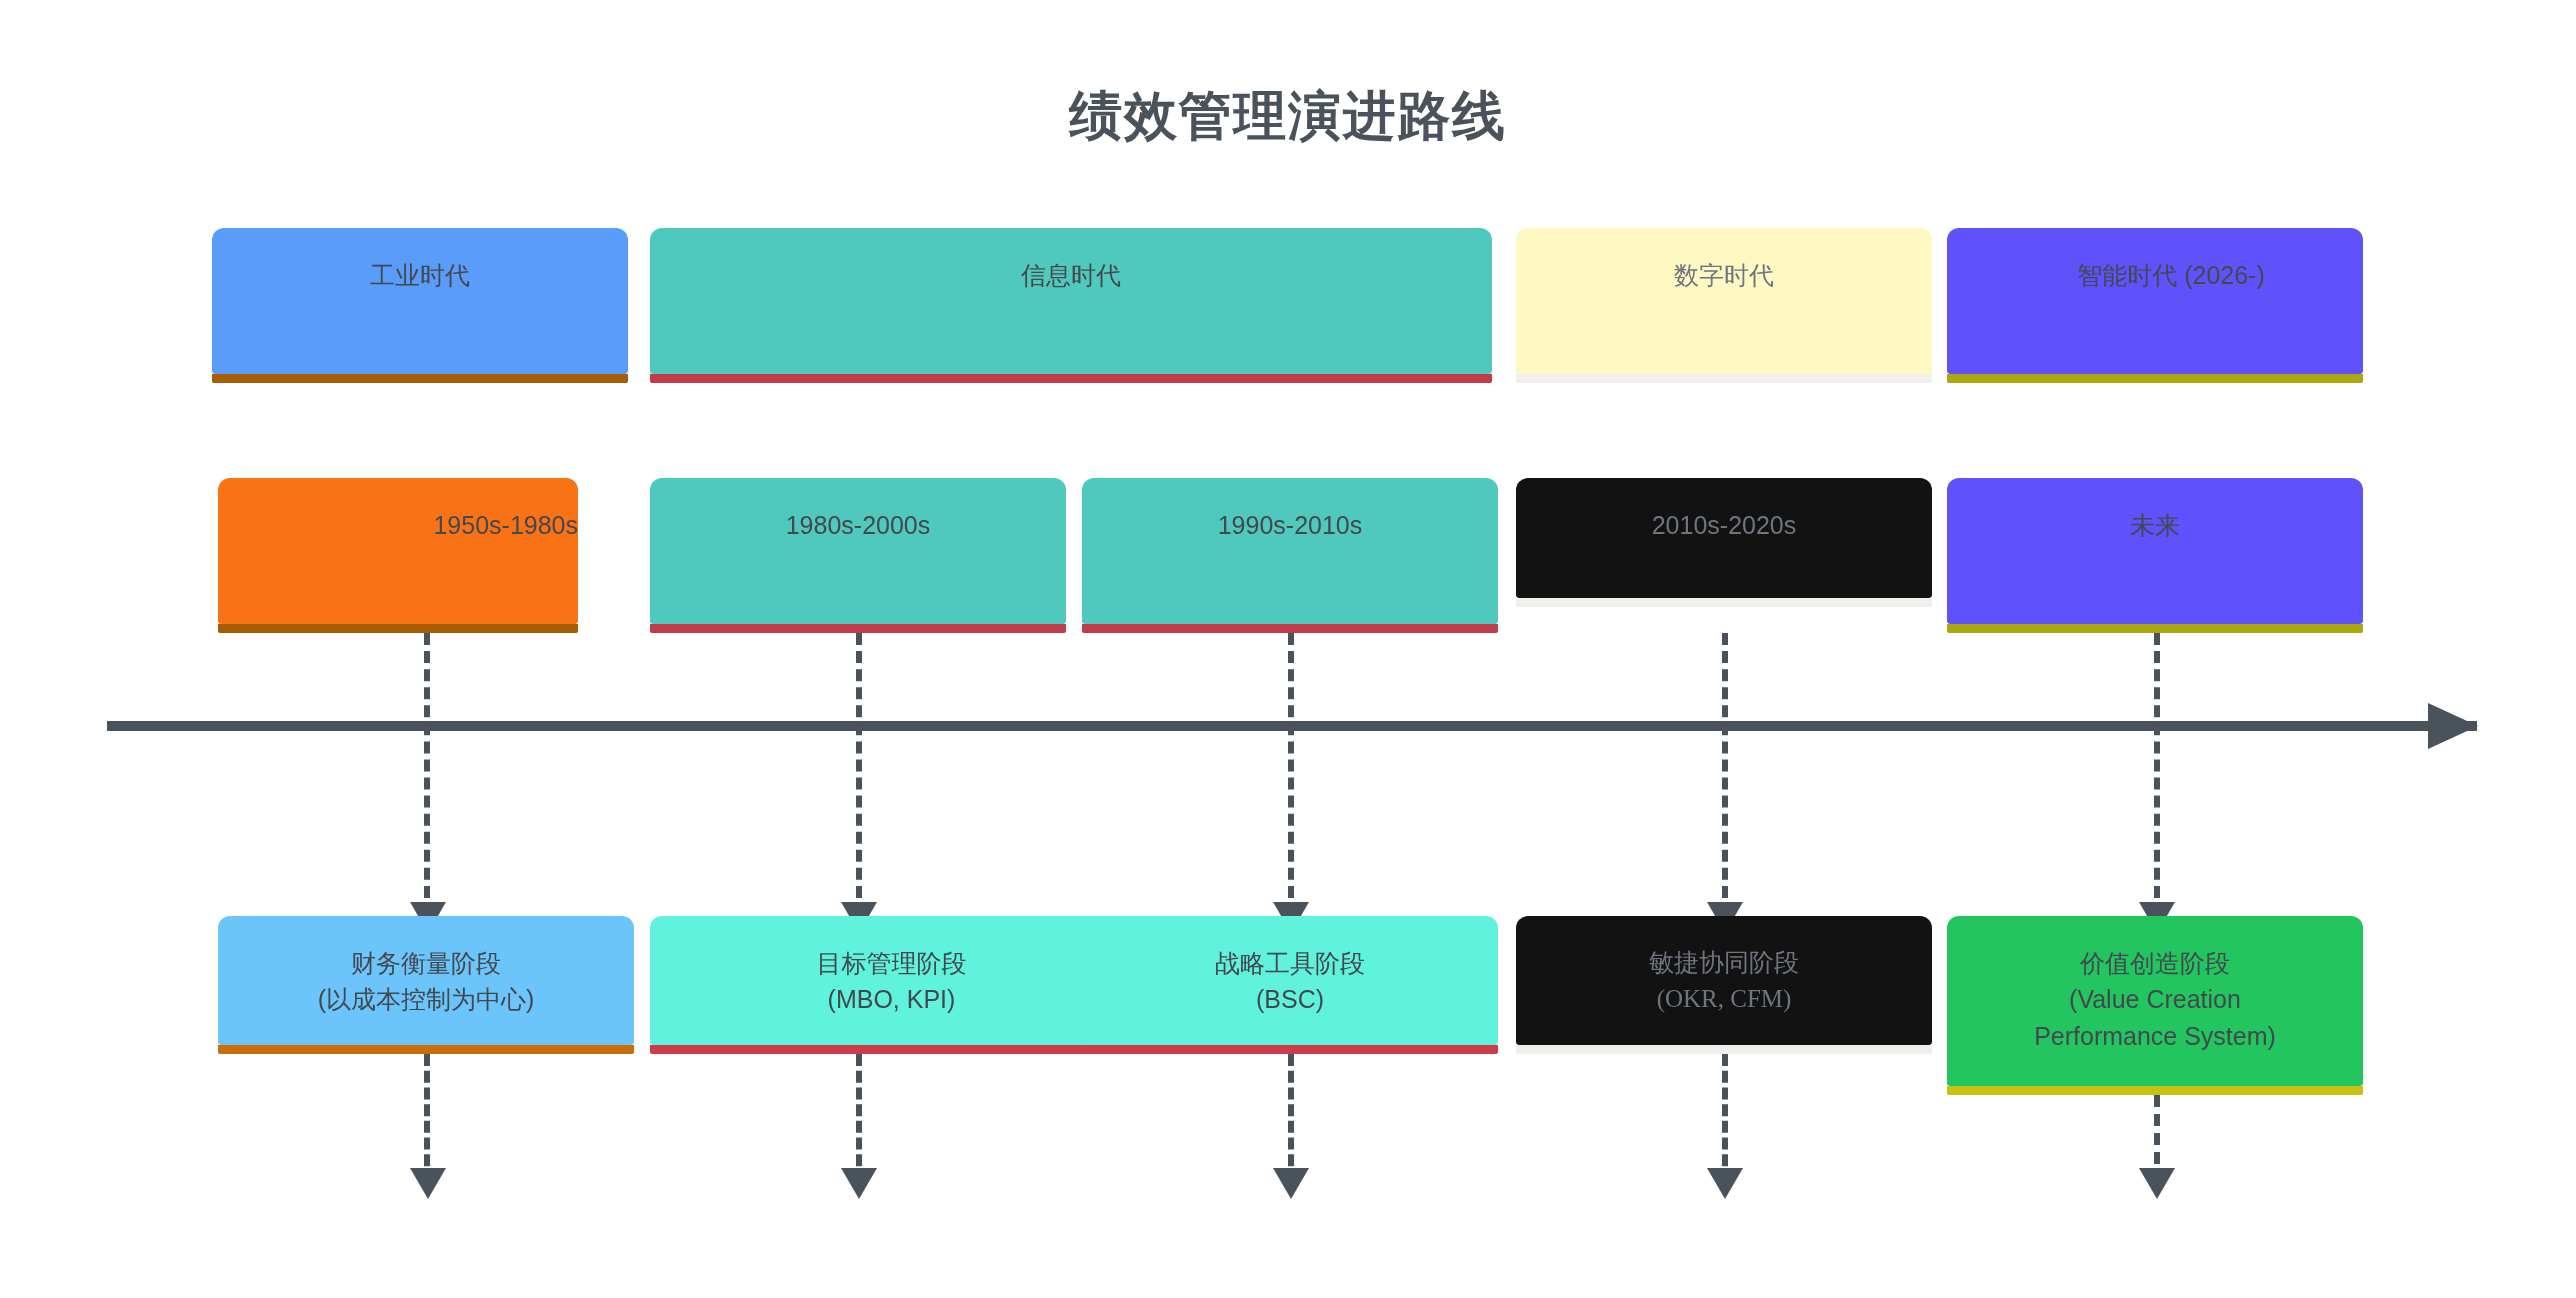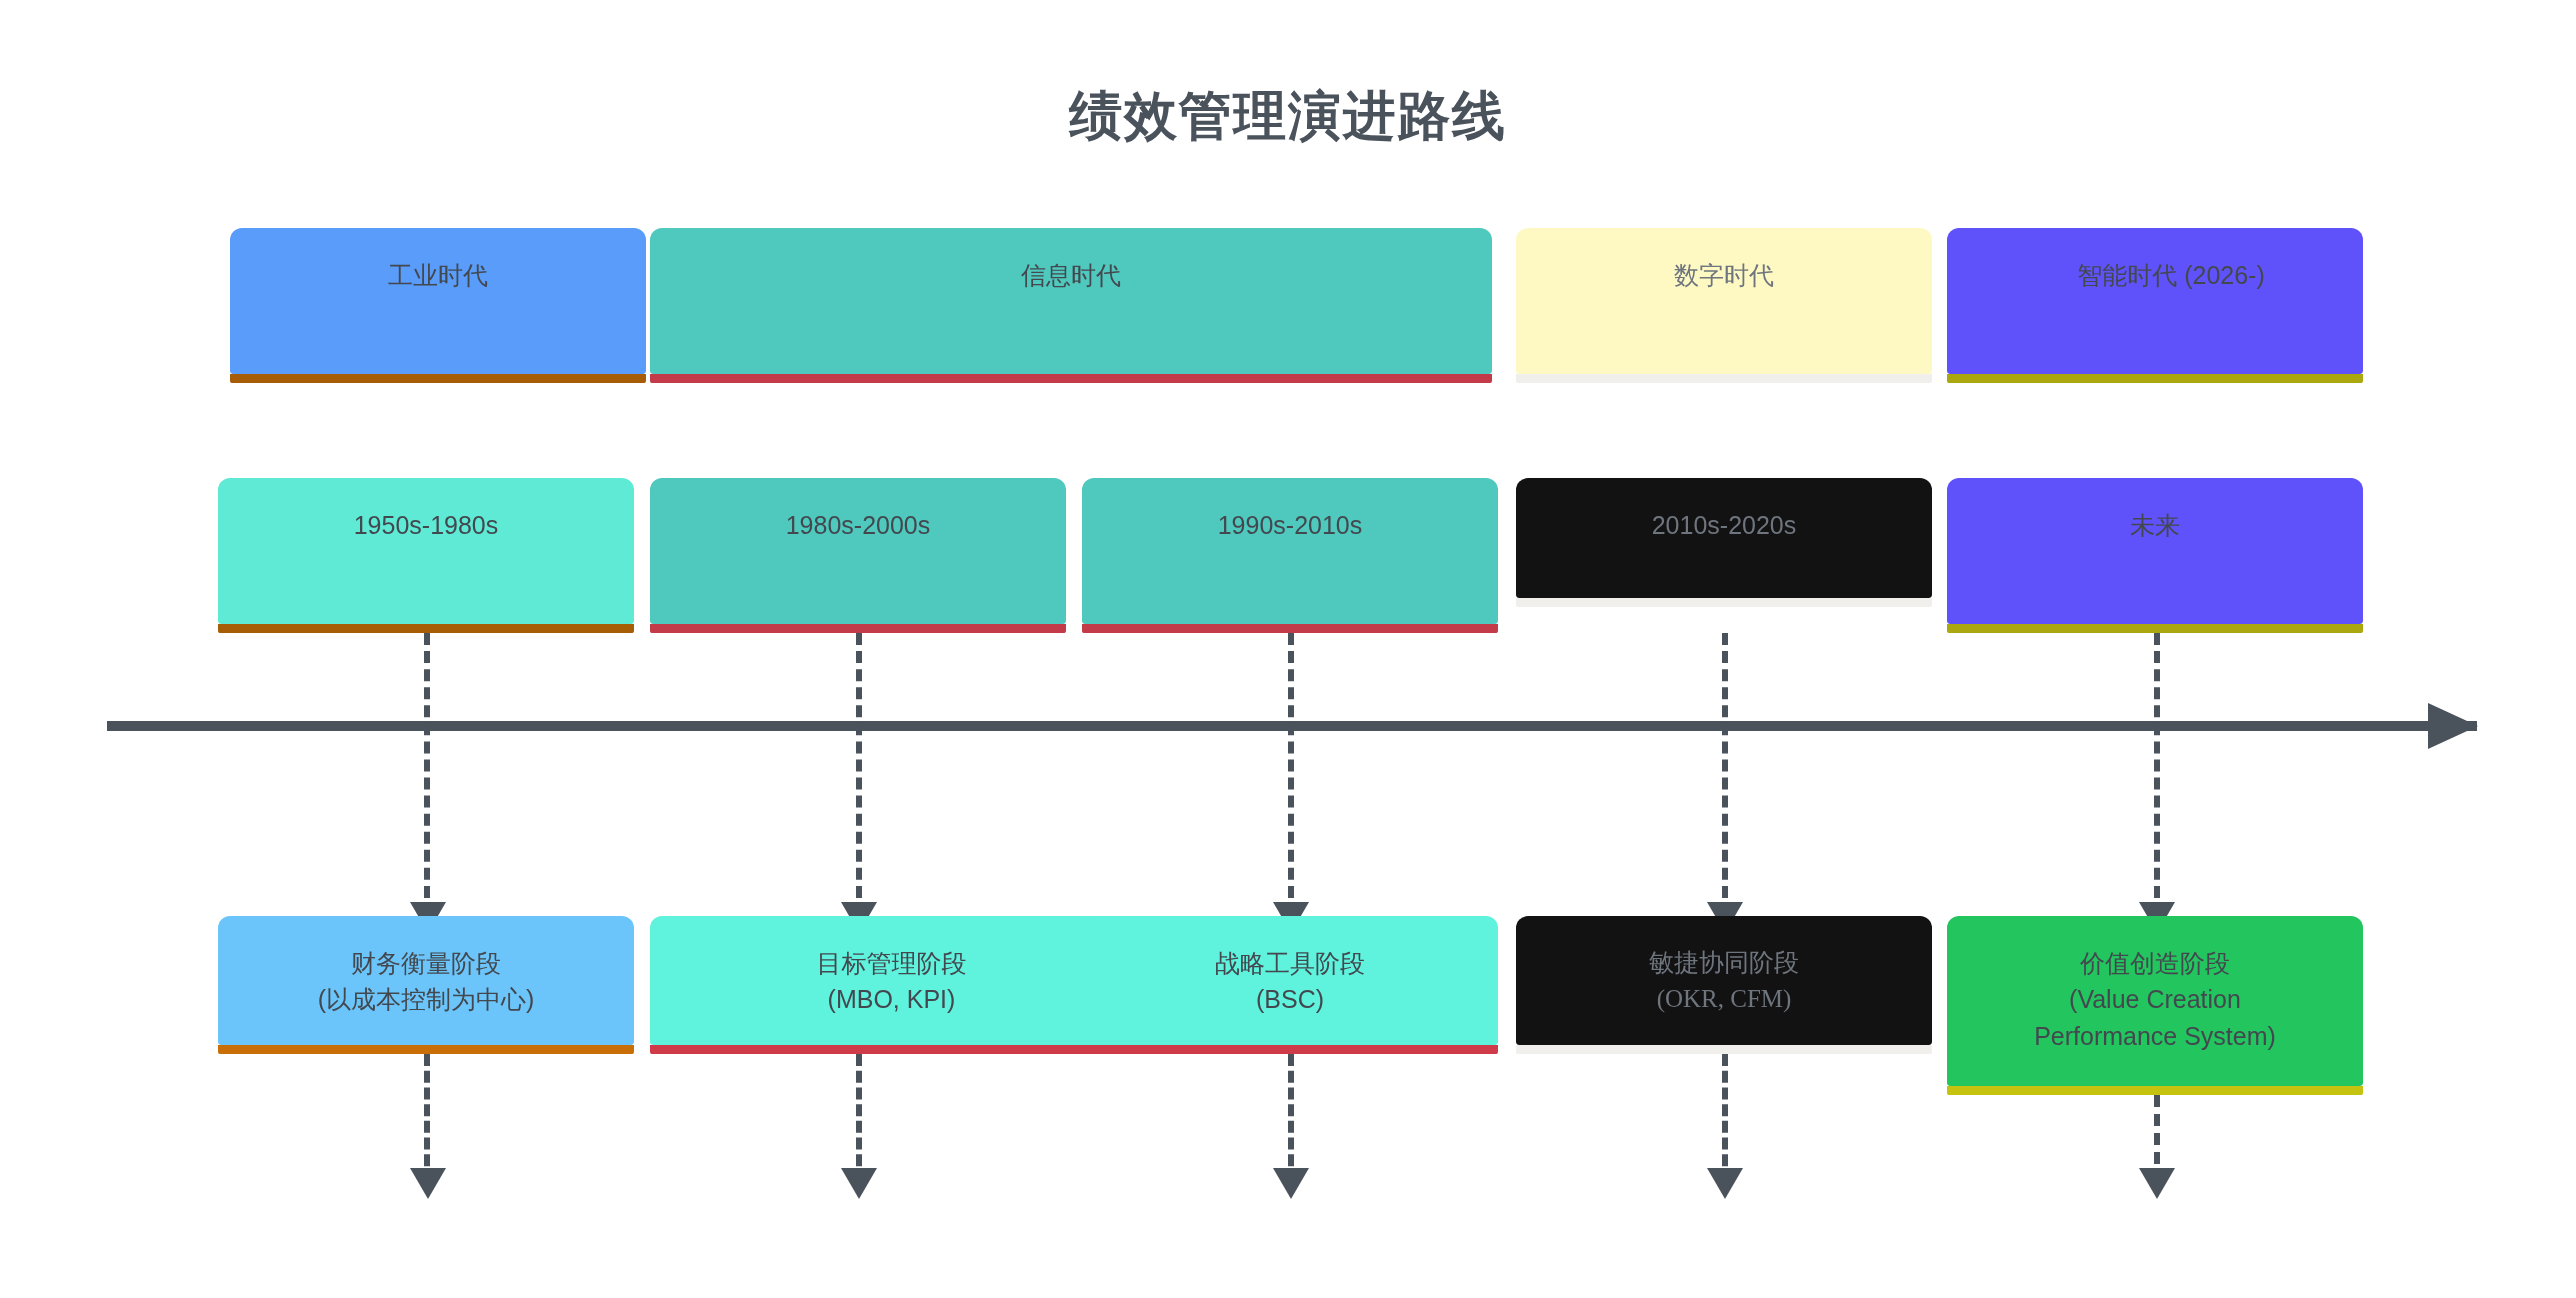--- a/index.html
+++ b/index.html
@@ -96,41 +96,41 @@
     border-top: 31px solid #4a525c;
   }
 </style>
 </head>
 <body style="background: rgb(255, 255, 255);">
 
 <div id="canvas">
 
   <div class="page-title" style="color: rgb(74, 82, 92);">绩效管理演进路线</div>
 
-  <div class="node" style="left: 230px; top: 228px; width: 416px; height: 146px; background: rgb(90, 156, 250); justify-content: flex-end;">
+  <div class="node" style="left: 212px; top: 228px; width: 416px; height: 146px; background: rgb(90, 156, 250); justify-content: flex-end;">
     <span class="node-label" style="color: rgb(67, 72, 79);">工业时代</span>
     <span class="underline" style="background: rgb(166, 93, 6);"></span>
   </div>
 
   <div class="node" style="left: 650px; top: 228px; width: 842px; height: 146px; background: rgb(79, 201, 190);">
     <span class="node-label" style="color: rgb(67, 72, 79);">信息时代</span>
     <span class="underline" style="background: rgb(195, 58, 72);"></span>
   </div>
 
   <div class="node dark" style="left: 1516px; top: 228px; width: 416px; height: 146px; background: #fef9c3;">
     <span class="node-label" style="color: rgb(110, 117, 126);">数字时代</span>
     <span class="underline" style="background: rgb(240, 239, 236);"></span>
   </div>
 
   <div class="node" style="left: 1947px; top: 228px; width: 416px; height: 146px; background: rgb(95, 82, 250);">
     <span class="node-label" style="color: rgb(67, 72, 79); padding-left: 32px;">智能时代 (2026-)</span>
     <span class="underline" style="background: rgb(171, 168, 15);"></span>
   </div>
 
-  <div class="node" style="left: 218px; top: 478px; width: 416px; height: 146px; background: #5eead4;">
+  <div class="node" style="left: 218px; top: 478px; width: 360px; height: 146px; background: #f97316; text-align: right;">
     <span class="node-label" style="color: rgb(67, 72, 79);">1950s-1980s</span>
     <span class="underline" style="background: rgb(166, 93, 6);"></span>
   </div>
 
   <div class="node" style="left: 650px; top: 478px; width: 416px; height: 146px; background: rgb(79, 201, 190);">
     <span class="node-label" style="color: rgb(67, 72, 79);">1980s-2000s</span>
     <span class="underline" style="background: rgb(195, 58, 72);"></span>
   </div>
 
   <div class="node" style="left: 1082px; top: 478px; width: 416px; height: 146px; background: rgb(79, 201, 190);">

